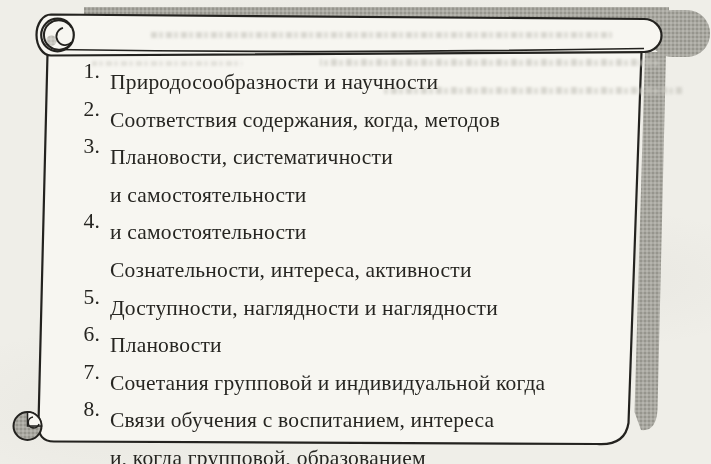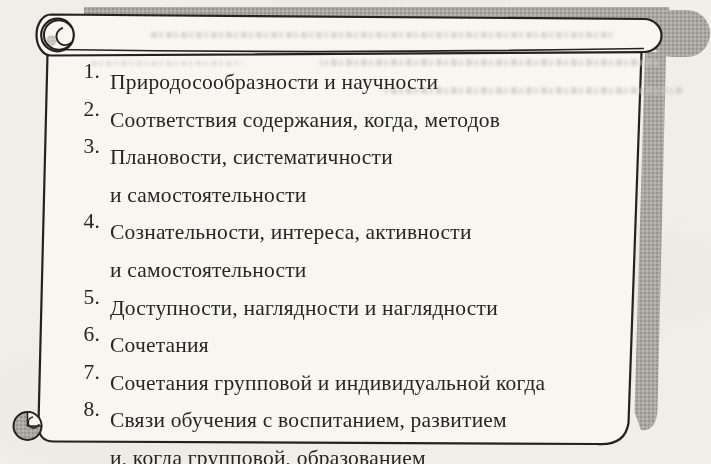--- a/index.html
+++ b/index.html
@@ -104,44 +104,44 @@
       <div class="item">
         <span class="num">3.</span>
         <div class="lines">
           <div>Плановости, систематичности</div>
           <div>и самостоятельности</div>
         </div>
       </div>
       <div class="item">
         <span class="num">4.</span>
         <div class="lines">
+          <div>и самостоятельности</div>
           <div>Сознательности, интереса, активности</div>
-          <div>и самостоятельности</div>
         </div>
       </div>
       <div class="item">
         <span class="num">5.</span>
         <div class="lines">
           <div>Доступности, наглядности и наглядности</div>
         </div>
       </div>
       <div class="item">
         <span class="num">6.</span>
         <div class="lines">
-          <div>Сочетания</div>
+          <div>Плановости</div>
         </div>
       </div>
       <div class="item">
         <span class="num">7.</span>
         <div class="lines">
           <div>Сочетания групповой и индивидуальной когда</div>
         </div>
       </div>
       <div class="item">
         <span class="num">8.</span>
         <div class="lines">
-          <div>Связи обучения с воспитанием, развитием</div>
+          <div>Связи обучения с воспитанием, интереса</div>
           <div>и, когда групповой, образованием</div>
         </div>
       </div>
     </div>
 
 </div>
 
 </body></html>

